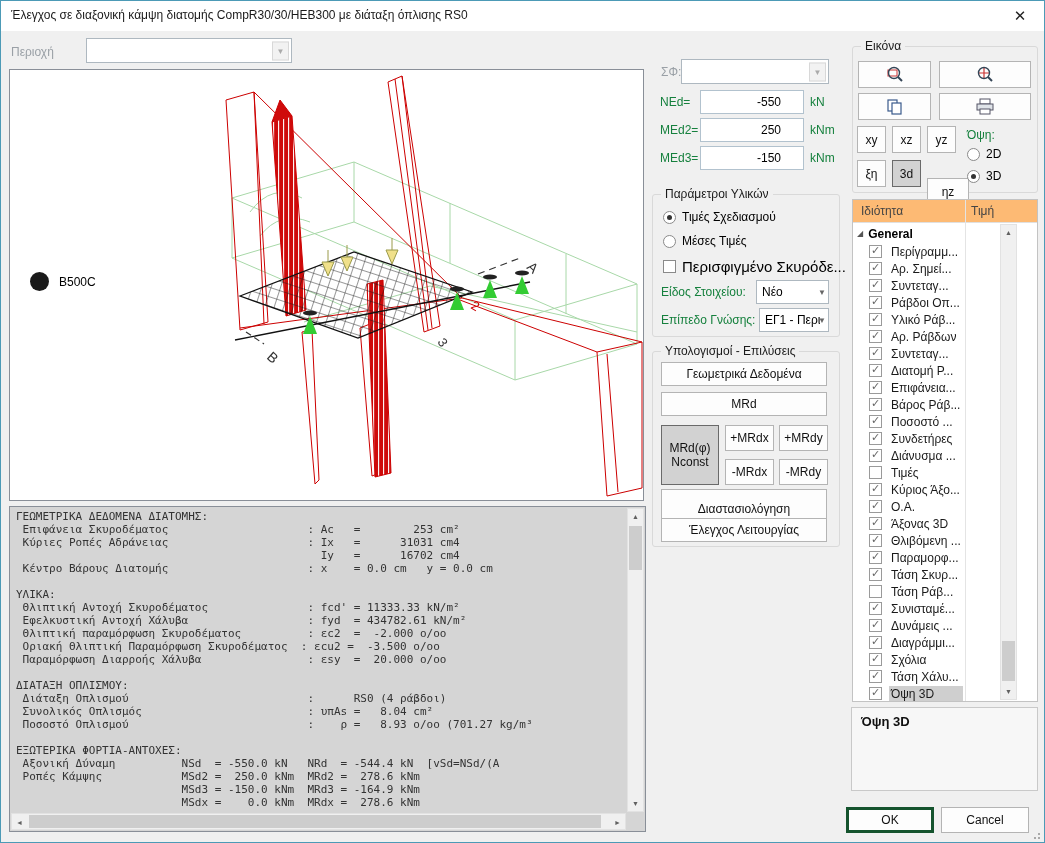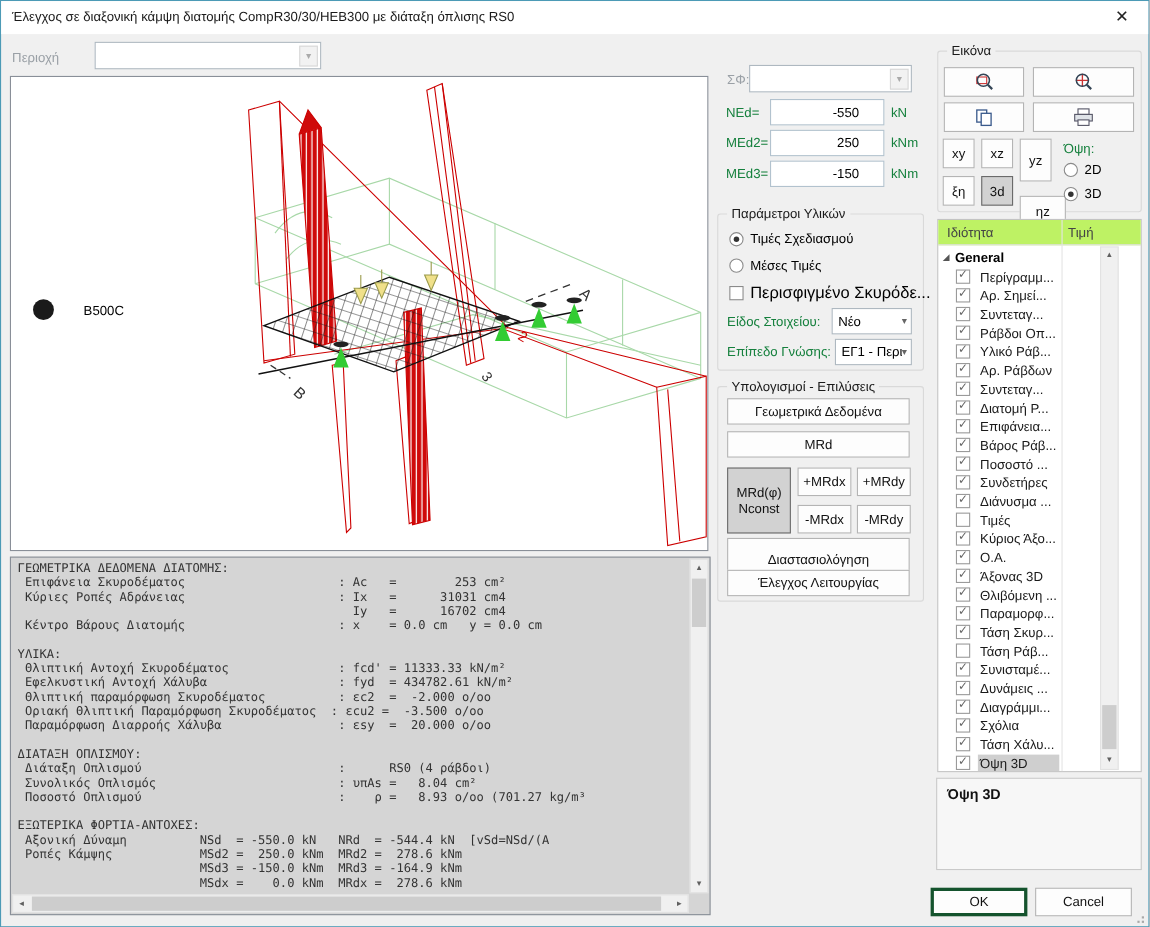--- a/index.html
+++ b/index.html
@@ -24,30 +24,30 @@
   .combo.disabled .arrow{background:#f2f2f2;border:1px solid #d8d8d8;width:17px;height:19px;
     display:flex;align-items:center;justify-content:center;color:#aaa}
   .field{position:absolute;background:#fff;border:1px solid #b2c2ce;font-size:12px;
     display:flex;align-items:center;justify-content:flex-end;padding:0 22px}
   .radio{position:absolute;display:flex;align-items:center;gap:6px;font-size:12px;cursor:pointer}
   .radio .dot{width:13px;height:13px;border:1px solid #8a8a8a;border-radius:50%;background:#fff;position:relative;flex:none}
   .radio.on .dot::after{content:"";position:absolute;left:3px;top:3px;width:5px;height:5px;border-radius:50%;background:#333}
   .check{position:absolute;display:flex;align-items:center;gap:6px;font-size:15px;cursor:pointer}
   .check .box{width:13px;height:13px;border:1px solid #8a8a8a;background:#fff;position:relative;flex:none}
   .view{position:absolute;left:8px;top:68px;width:635px;height:432px;background:#fff;border:1px solid #898f98}
-  .legend{position:absolute;left:20px;top:202px;display:flex;align-items:center;gap:27px}
+  .legend{position:absolute;left:20px;top:202px;display:flex;align-items:center;gap:10px}
   .legend .dot{width:19px;height:19px;border-radius:50%;background:#1a1a1a}
   .output{position:absolute;left:8px;top:505px;width:637px;height:326px;background:#d5d5d5;border:1px solid #898f98}
   .output pre{position:absolute;left:6px;top:3px;right:20px;bottom:20px;overflow:hidden;
     font-family:"DejaVu Sans Mono","Liberation Mono",monospace;font-size:11px;line-height:13px;color:#333;white-space:pre}
   .sb{position:absolute;background:#f0f0f0;border:1px solid #e2e2e2}
   .sb .arr{position:absolute;color:#606060;font-size:7px;width:15px;height:15px;line-height:15px;text-align:center}
   .sb .thumb{position:absolute;background:#cdcdcd}
   .props{position:absolute;left:851px;top:198px;width:186px;height:503px;background:#fff;border:1px solid #c3c3c3}
-  .props .hdr{position:absolute;left:0;top:0;right:0;height:23px;border-bottom:1px solid #e0e0e0;background:#bef264}
+  .props .hdr{position:absolute;left:0;top:0;right:0;height:23px;border-bottom:1px solid #e0e0e0;background:#fdba74}
   .props .hdr .h1{position:absolute;left:8px;top:4px;color:#444}
   .props .hdr .h2{position:absolute;left:118px;top:4px;color:#444}
   .props .vdiv{position:absolute;left:112px;top:0;bottom:0;width:1px;background:#e4e4e4}
   .props .rows{position:absolute;left:0;top:24px;right:20px;bottom:0;overflow:hidden}
   .gen{display:flex;align-items:center;height:19px}
   .gen .tri{margin-left:4px;font-size:8px;color:#555}
   .gen .gtxt{margin-left:5px;font-weight:bold;color:#000}
   .prow{display:flex;align-items:center;height:17px}
   .prow .cb{width:13px;height:13px;border:1px solid #9a9a9a;margin-left:16px;background:#fff;position:relative;flex:none}
   .prow .cb.checked::after,.check.on .box::after{content:"✓";position:absolute;left:1px;top:-2px;font-size:11px;line-height:13px;color:#666}
@@ -281,21 +281,21 @@
   </div>
   <div class="btn" style="left:938px;top:92px;width:92px;height:27px">
     <svg class="icon-svg" width="22" height="18" viewBox="0 0 22 18">
       <rect x="6" y="1" width="10" height="5" fill="#fff" stroke="#556" stroke-width="1"></rect>
       <rect x="3" y="6" width="16" height="6" fill="#dfe3e8" stroke="#556" stroke-width="1"></rect>
       <rect x="6" y="11" width="10" height="5" fill="#fff" stroke="#556" stroke-width="1"></rect>
     </svg>
   </div>
   <div class="btn" style="left:856px;top:125px;width:29px;height:27px">xy</div>
   <div class="btn" style="left:891px;top:125px;width:29px;height:27px">xz</div>
-  <div class="btn" style="left:926px;top:125px;width:29px;height:39px">yz</div>
+  <div class="btn" style="left:926px;top:125px;width:29px;height:27px">yz</div>
   <div class="btn" style="left:856px;top:159px;width:29px;height:27px">ξη</div>
   <div class="btn pressed" style="left:891px;top:159px;width:29px;height:27px">3d</div>
   <div class="btn" style="left:926px;top:177px;width:42px;height:27px">ηz</div>
   <span class="lbl" style="left:966px;top:127px">Όψη:</span>
   <div class="radio" style="left:966px;top:146px">
     <span class="dot"></span>
     <span>2D</span>
   </div>
   <div class="radio on" style="left:966px;top:168px">
     <span class="dot"></span>

